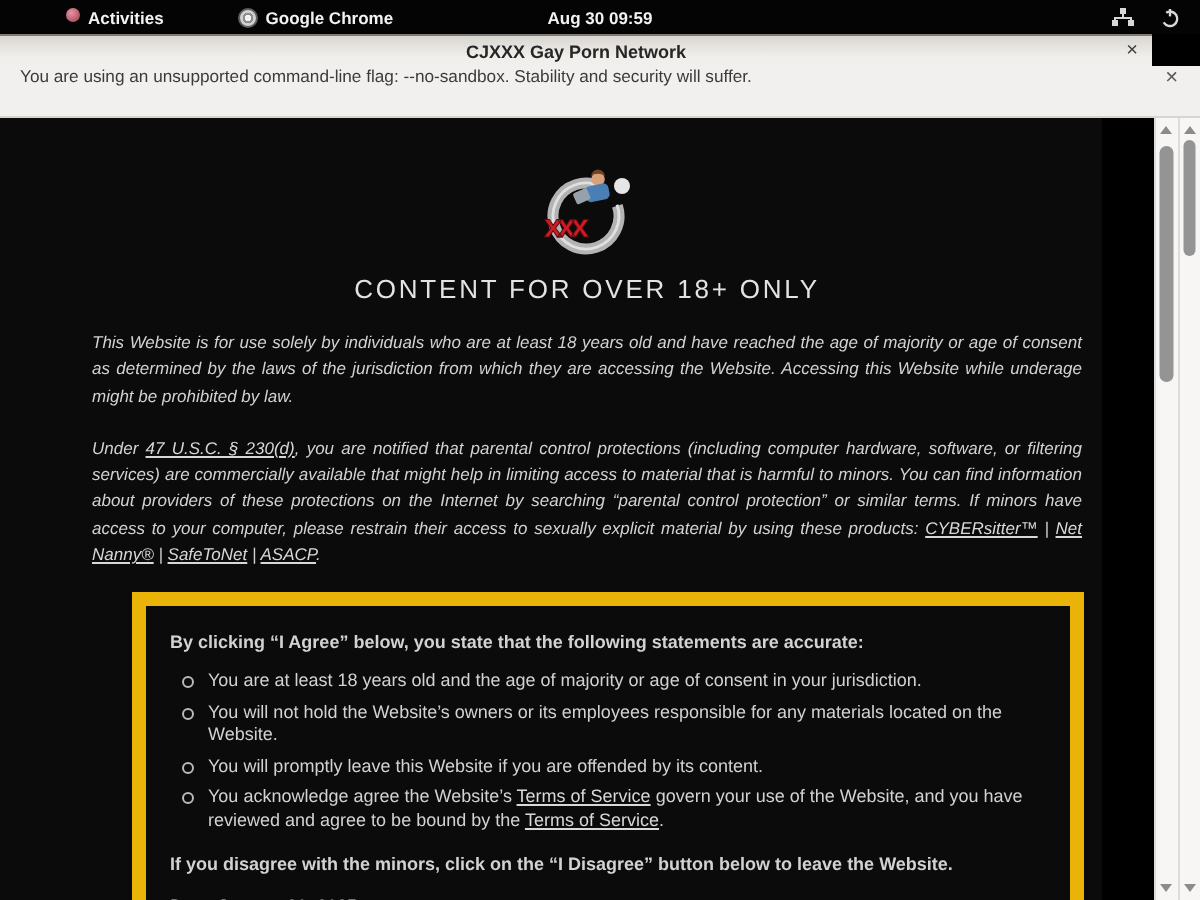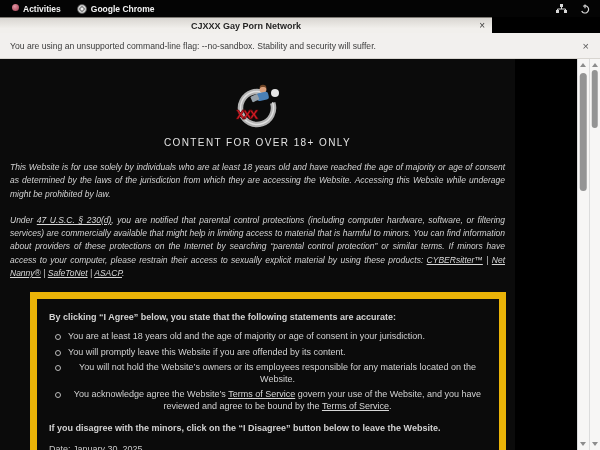--- a/index.html
+++ b/index.html
@@ -3,59 +3,59 @@
 <meta charset="utf-8">
 <style>
   html,body{margin:0;padding:0;}
   body{width:600px;height:450px;overflow:hidden;background:#000;
        font-family:"Liberation Sans",sans-serif;position:relative;}
 
   
   .topbar{position:absolute;top:0;left:0;width:600px;height:17px;background:#040404;
           color:#f2f2f2;display:flex;align-items:center;font-size:8.5px;font-weight:bold;}
   .tb-left{display:flex;align-items:center;gap:16px;margin-left:12px;}
-  .tb-item{display:flex;align-items:flex-start;gap:4px;cursor:default;}
+  .tb-item{display:flex;align-items:flex-start;gap:4px;cursor:default;margin-left:21px;}
   .activities-dot{width:7px;height:7px;border-radius:50%;
           background:radial-gradient(circle at 38% 35%,#e096a3 0%,#c76b7c 45%,#8f3d4d 100%);}
   .chrome-dot{width:8px;height:8px;border-radius:50%;
           background:radial-gradient(circle,#f2f2f2 0 1.5px,#8d8d8d 1.6px 2.6px,#cfcfcf 2.7px);
           border:1px solid #5e5e5e;}
   .tb-clock{position:absolute;left:0;right:0;text-align:center;pointer-events:none;}
   .tb-right{margin-left:auto;display:flex;align-items:center;gap:13px;margin-right:10px;}
 
   
-  .titlebar{position:absolute;top:17px;left:0;width:492px;height:16px;
+  .titlebar{position:absolute;top:17px;left:0;width:576px;height:16px;
             background:linear-gradient(#d9d6d1,#f1efec 70%);border-top:1px solid #7e7b76;
             box-sizing:border-box;display:flex;align-items:center;justify-content:center;
             font-size:9px;font-weight:bold;color:#262626;}
   .titlebar .close{position:absolute;right:7px;top:1px;font-size:10px;font-weight:normal;
             color:#3c3c3c;cursor:pointer;line-height:14px;}
 
   
   .infobar{position:absolute;top:33px;left:0;width:600px;height:26px;background:#f2f0ee;
            border-bottom:1px solid #d8d5d0;box-sizing:border-box;display:flex;
-           align-items:center;font-size:8.6px;color:#3b3b3b;}
+           align-items:flex-start;font-size:8.6px;color:#3b3b3b;}
   .infobar .msg{margin-left:10px;}
   .infobar .close{position:absolute;right:11px;font-size:11px;color:#5a5a5a;cursor:pointer;}
 
   
   .content{position:absolute;top:59px;left:0;width:515px;height:391px;background:#0b0b0b;
-           color:#d3d3d3;}
+           color:#d3d3d3;padding-left:36px;}
   .logo-wrap{text-align:center;padding-top:24px;line-height:0;}
-  .heading{text-align:center;font-size:10px;font-weight:500;letter-spacing:1.4px;
+  .heading{text-align:center;font-size:13px;font-weight:500;letter-spacing:1.4px;
            color:#e3e3e3;margin-top:8px;}
   .para{margin:13px 10px 0 10px;font-size:8.5px;line-height:13.3px;text-align:justify;
         color:#d2d2d2;font-style:italic;}
   .lnk{color:#d8d8d8;text-decoration:underline;cursor:pointer;}
 
   .box{margin:12px 9px 0 30px;border:7px solid #eab308;padding:9px 12px 14px 12px;
        font-size:9px;line-height:12px;color:#d2d2d2;}
   .box-intro{font-weight:bold;margin-top:3px;}
   .bullets{margin-top:8px;}
-  .bullet{display:flex;margin:0 0 3.5px 6px;line-height:11.8px;text-align:center;}
+  .bullet{display:flex;margin:0 0 3.5px 6px;line-height:11.8px;}
   .bullet-marker{width:4px;height:4px;border:1px solid #b9b9b9;border-radius:50%;
        margin:3px 7px 0 0;flex:none;}
   .note-bold{font-weight:bold;margin-top:9px;}
   .date-line{margin-top:9px;color:#c9c9c9;}
 
   .buttons{display:flex;justify-content:center;gap:18px;margin-top:16px;}
   .btn{font-family:"Liberation Sans",sans-serif;font-weight:bold;font-size:13px;
        cursor:pointer;letter-spacing:.5px;}
   .btn-agree{background:#22B14C;color:#fff;border:none;padding:10px 21px 11px;}
   .btn-disagree{background:transparent;color:#ededed;border:1px solid #b9b9b9;
@@ -83,20 +83,21 @@
   <div class="tb-left">
     <div class="tb-item">
       <span class="activities-dot"></span>
       <span>Activities</span>
     </div>
     <div class="tb-item">
       <span class="chrome-dot"></span>
       <span>Google Chrome</span>
     </div>
   </div>
+  <div class="tb-clock">Aug 30 09:59</div>
   <div class="tb-right">
     <span style="line-height:0;">
       <svg width="11" height="10" viewBox="0 0 11 10">
         <rect x="4" y="0" width="3" height="3" fill="#d8d8d8"></rect>
         <rect x="0" y="6" width="3" height="3" fill="#d8d8d8"></rect>
         <rect x="8" y="6" width="3" height="3" fill="#d8d8d8"></rect>
         <path d="M5.5 3v2M1.5 6V5h8v1" stroke="#d8d8d8" stroke-width="1" fill="none"></path>
       </svg>
     </span>
     <span style="line-height:0;">
@@ -145,25 +146,25 @@
 
   <div class="box">
     <div class="box-intro">By clicking “I Agree” below, you state that the following statements are accurate:</div>
     <div class="bullets">
       <div class="bullet">
         <span class="bullet-marker"></span>
         <span>You are at least 18 years old and the age of majority or age of consent in your jurisdiction.</span>
       </div>
       <div class="bullet">
         <span class="bullet-marker"></span>
-        <span>You will promptly leave this Website if you are offended by its content.</span>
+        <span>You will not hold the Website’s owners or its employees responsible for any materials located on the Website.</span>
       </div>
       <div class="bullet">
         <span class="bullet-marker"></span>
-        <span>You will not hold the Website’s owners or its employees responsible for any materials located on the Website.</span>
+        <span>You will promptly leave this Website if you are offended by its content.</span>
       </div>
       <div class="bullet">
         <span class="bullet-marker"></span>
         <span><span>You acknowledge agree the Website’s </span><a class="lnk">Terms of Service</a><span> govern your use of the Website, and you have reviewed and agree to be bound by the </span><a class="lnk">Terms of Service</a><span>.</span></span>
       </div>
     </div>
     <div class="note-bold">If you disagree with the minors, click on the “I Disagree” button below to leave the Website.</div>
     <div class="date-line">Date: January 30, 2025</div>
   </div>
 

